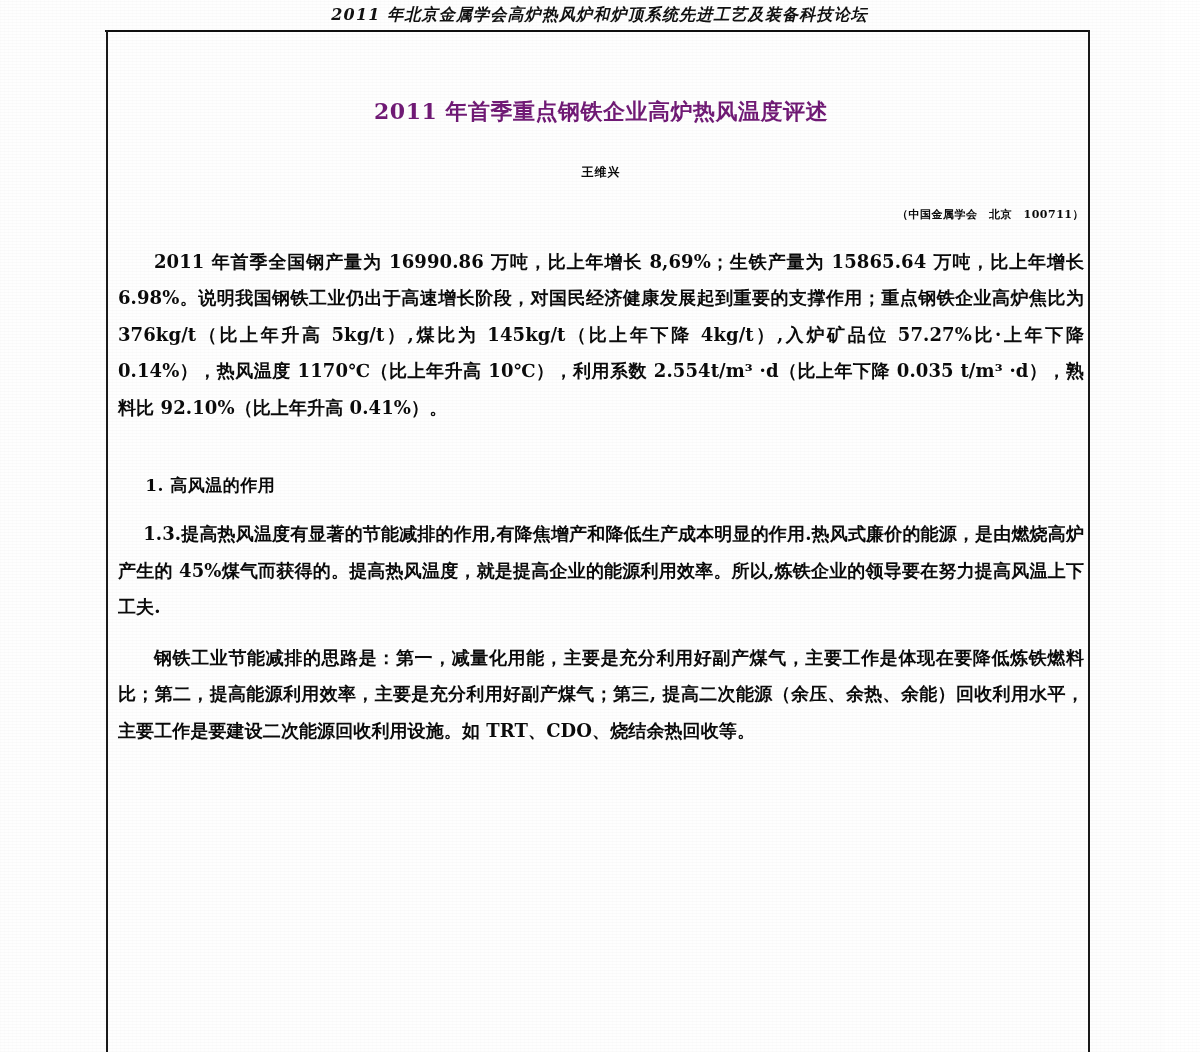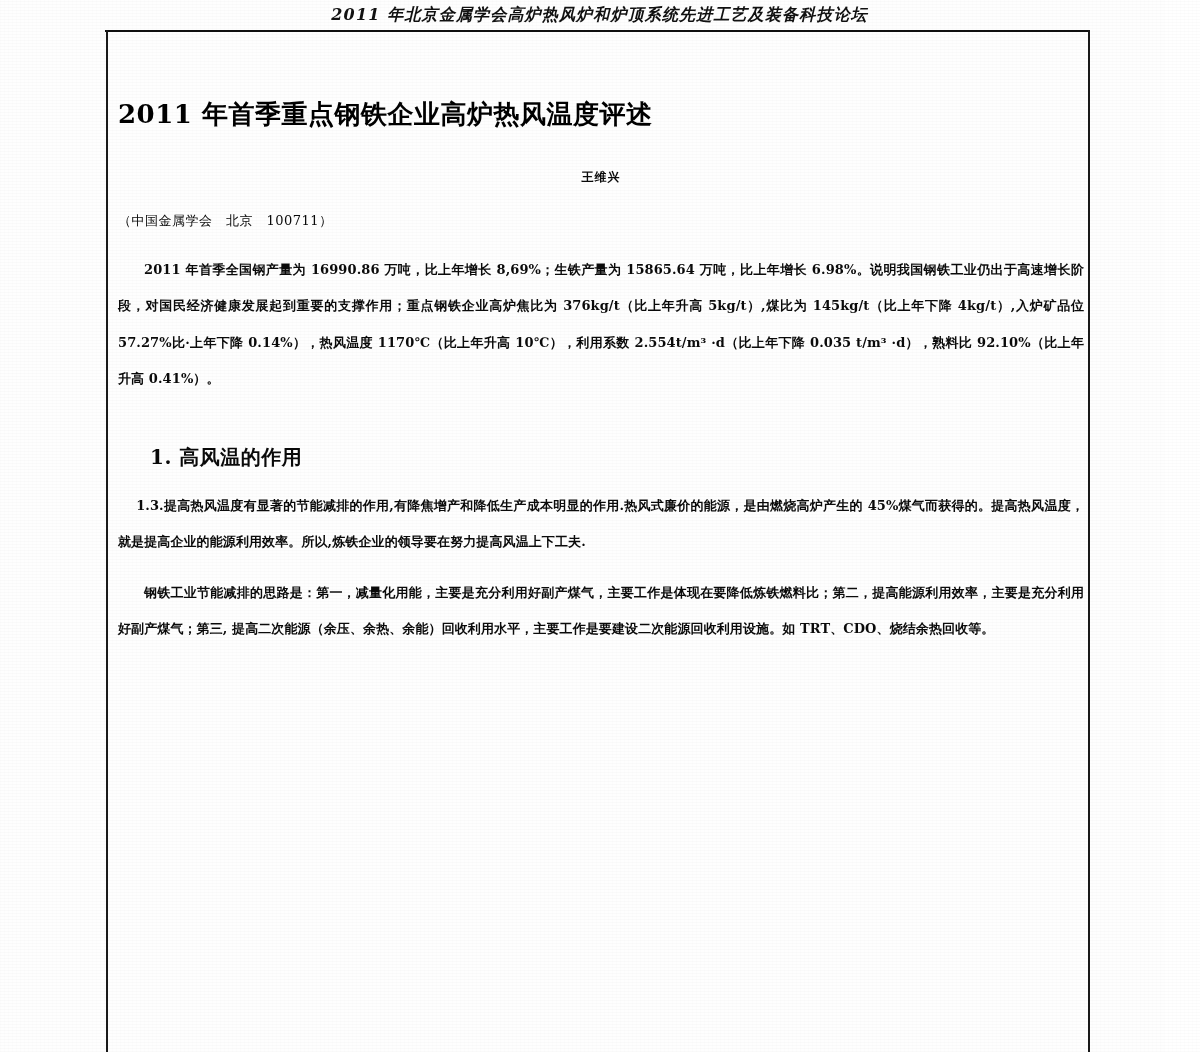--- a/index.html
+++ b/index.html
@@ -71,68 +71,68 @@
 
   
   .content {
     position: absolute;
     left: 118px;
     top: 56px;
     width: 966px;
   }
 
   .doc-title {
-    text-align: left;
-    font-size: 26px;
+    text-align: center;
+    font-size: 22px;
     font-weight: 700;
     letter-spacing: 0.5px;
     margin: 42px 0 0 0;
     line-height: 1.25;
-    color: #000000;
+    color: #701a75;
   }
 
   .doc-author {
     text-align: center;
     font-size: 12px;
     font-weight: 700;
     margin: 38px 0 0 0;
     letter-spacing: 1px;
   }
 
   .doc-affil {
-    text-align: left;
-    font-size: 13px;
-    font-weight: 400;
+    text-align: right;
+    font-size: 11px;
+    font-weight: 700;
     margin: 26px 0 0 0;
     letter-spacing: 0.5px;
   }
 
   .body-block {
     margin-top: 22px;
   }
 
   p.para {
     margin: 0 0 0 0;
-    font-size: 13px;
+    font-size: 18px;
     line-height: 36.5px;
     text-align: justify;
     text-justify: inter-ideograph;
     font-weight: 600;
     letter-spacing: 0.1px;
     color: #0b0b0b;
   }
   p.para.indent {
     text-indent: 2em;
   }
   p.para.gap {
     margin-top: 14px;
   }
 
   h2.section-heading {
-    font-size: 20px;
+    font-size: 17px;
     font-weight: 700;
     margin: 42px 0 6px 0;
     text-indent: 1.6em;
     line-height: 34px;
     letter-spacing: 0.5px;
   }
 
   .sub-para {
     text-indent: 1.4em;
   }

